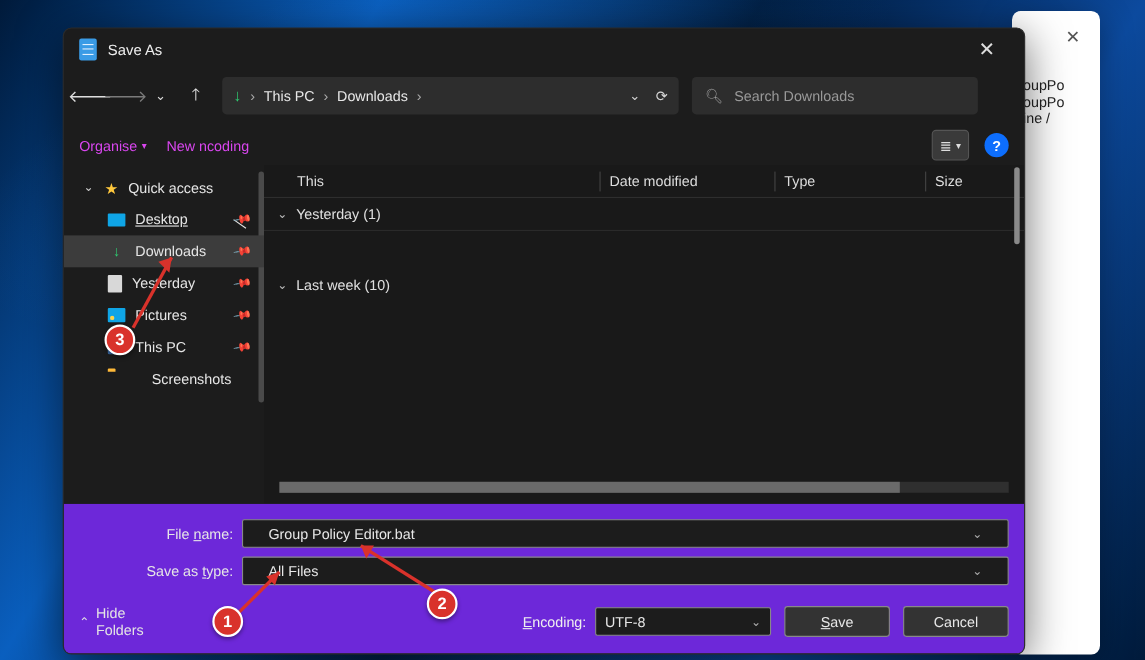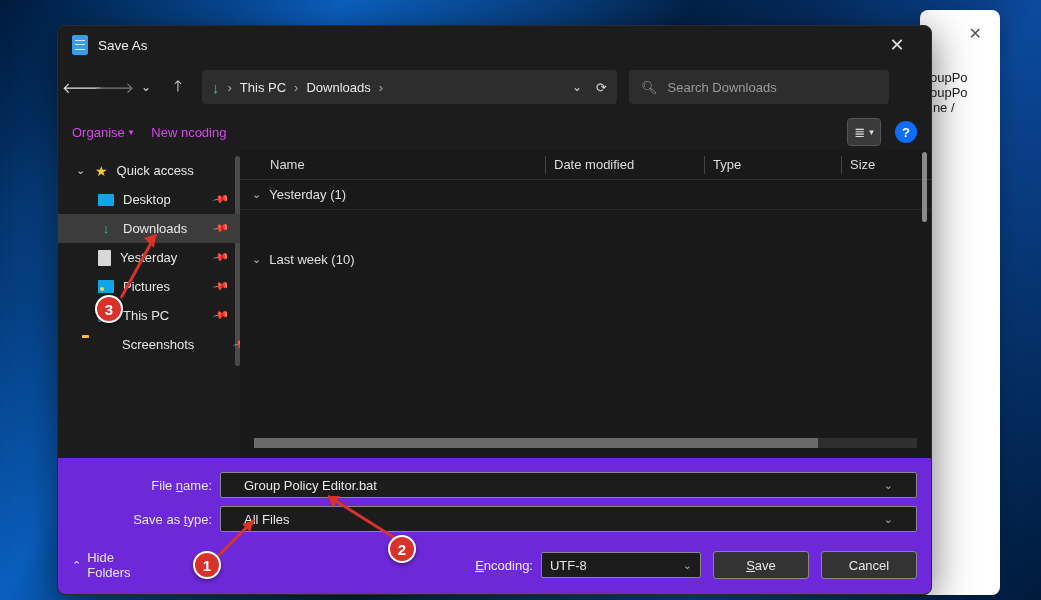--- a/index.html
+++ b/index.html
@@ -132,21 +132,21 @@
   </div>
 
   <div class="body">
     <div class="sidebar">
       <div class="side-scroll"></div>
       <div class="side-item">
         <span class="side-chev">⌄</span>
         <span class="icon-star">★</span>
         <span>Quick access</span>
       </div>
-      <div class="side-item" style="padding-left:40px;">
+      <div class="side-item" style="padding-left:40px;text-decoration:underline;">
         <span class="icon-desktop"></span>
         <span>Desktop</span>
         <span class="pin">📌</span>
       </div>
       <div class="side-item selected" style="padding-left:40px;">
         <span class="icon-down">↓</span>
         <span>Downloads</span>
         <span class="pin">📌</span>
       </div>
       <div class="side-item" style="padding-left:40px;">
@@ -157,31 +157,31 @@
       <div class="side-item" style="padding-left:40px;">
         <span class="icon-pic"></span>
         <span>Pictures</span>
         <span class="pin">📌</span>
       </div>
       <div class="side-item" style="padding-left:40px;">
         <span class="icon-pc"></span>
         <span>This PC</span>
         <span class="pin">📌</span>
       </div>
-      <div class="side-item" style="padding-left:24px;gap:40px;">
+      <div class="side-item" style="padding-left:40px;gap:40px;">
         <span class="icon-folder"></span>
         <span>Screenshots</span>
         <span class="pin">📌</span>
       </div>
     </div>
 
     <div class="main">
       <div class="main-vscroll"></div>
       <div class="columns">
-        <span style="width:275px;">Name</span>
+        <span style="width:275px;">This</span>
         <span class="col-divider"></span>
         <span style="width:150px;">Date modified</span>
         <span class="col-divider"></span>
         <span style="width:128px;">Type</span>
         <span class="col-divider"></span>
         <span>Size</span>
       </div>
       <div class="group">
         <span style="font-size:11px;color:#bbb;">⌄</span>
         <span>Yesterday (1)</span>

